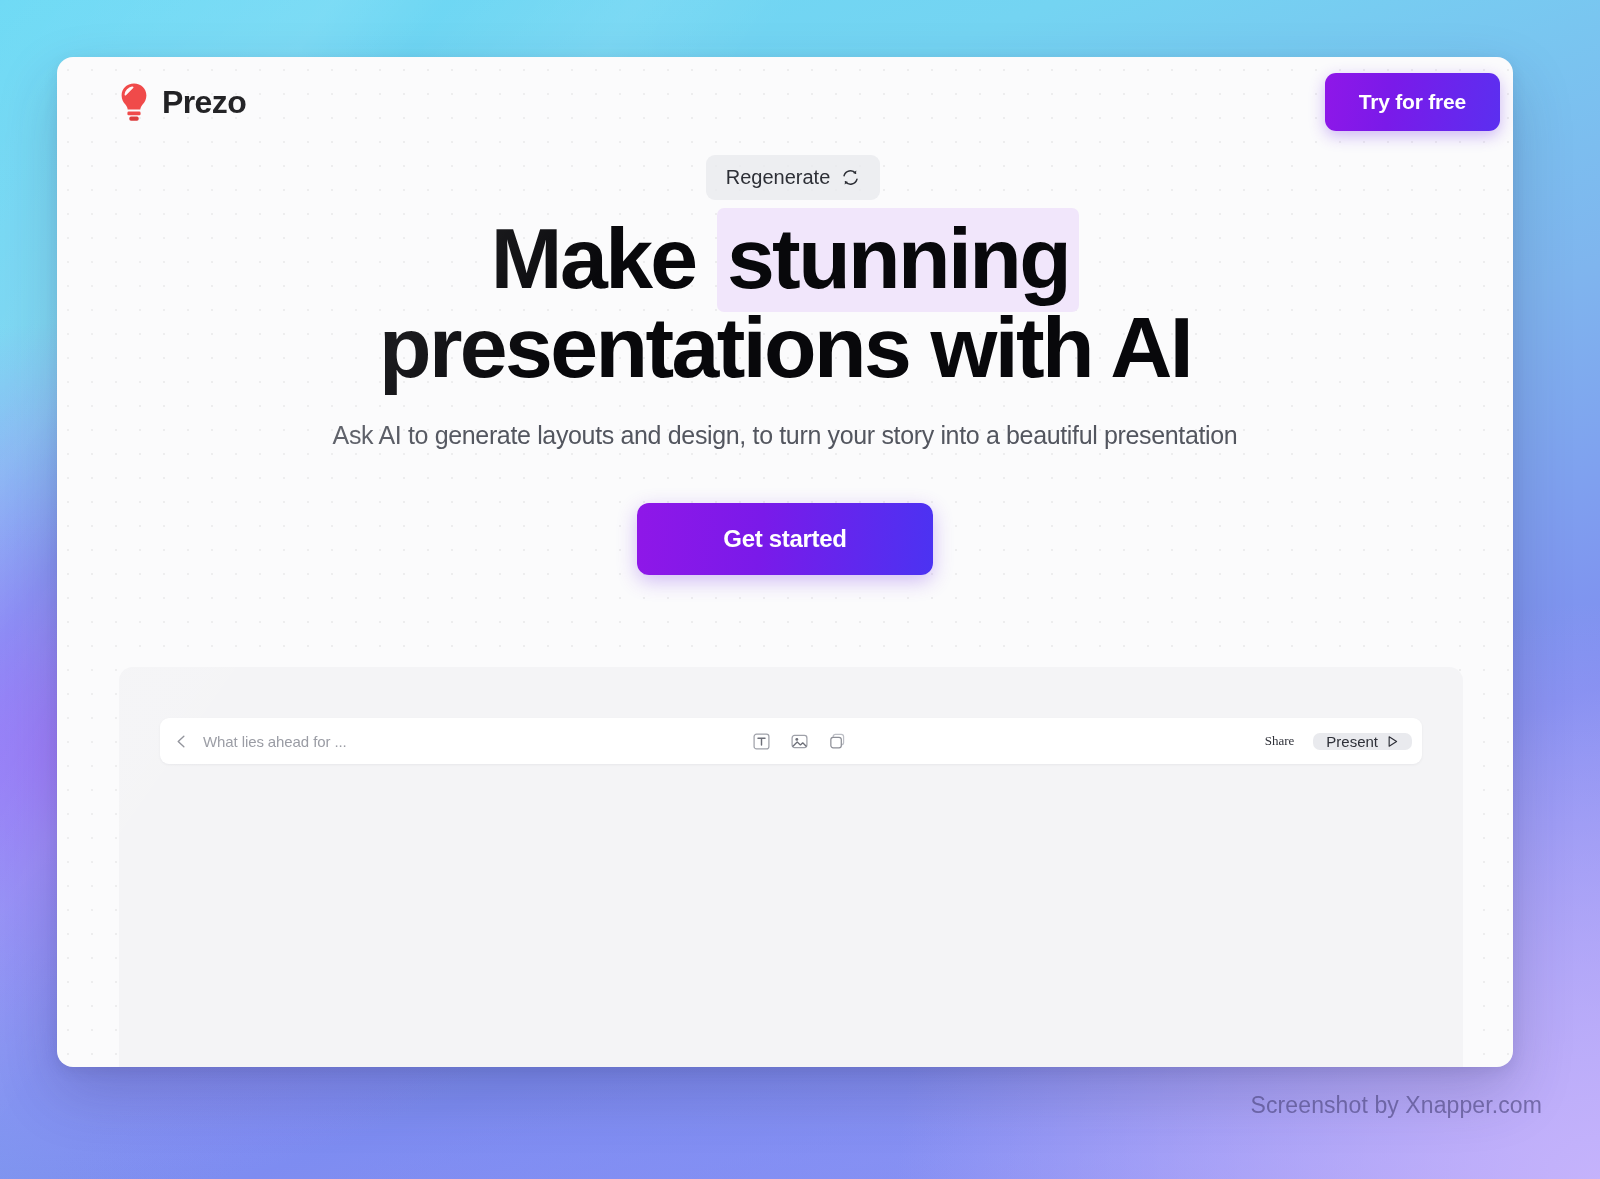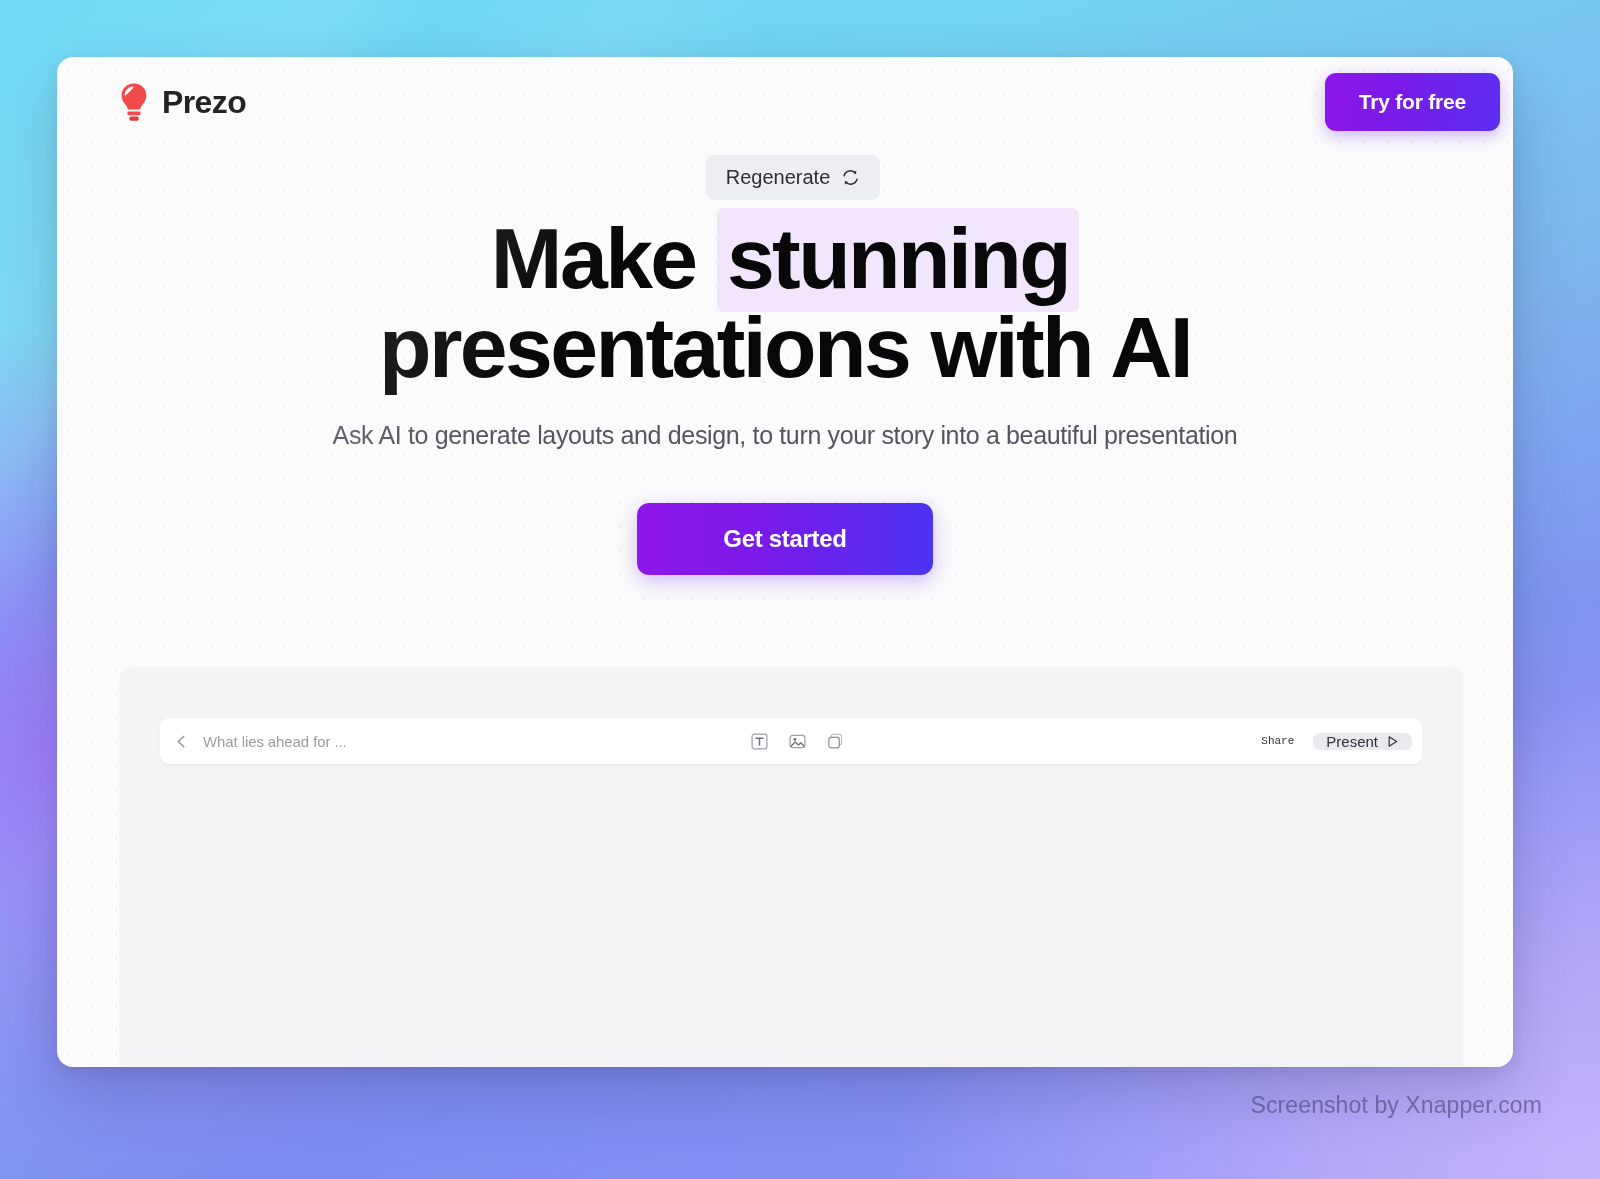--- a/index.html
+++ b/index.html
@@ -213,22 +213,22 @@
   #toolbar-right {
     display: flex;
     align-items: center;
     gap: 6px;
     padding-right: 10px;
     flex: 0 0 auto;
   }
   #share-button {
     background: transparent;
     border: none;
-    font-family: Liberation Mono, monospace;
-    font-size: 11px;
+    font-family: Liberation Serif, serif;
+    font-size: 13px;
     color: #2e3038;
     padding: 7px 13px;
     border-radius: 7px;
     cursor: pointer;
   }
   #present-button {
     display: inline-flex;
     align-items: center;
     gap: 8px;
     background: #e9eaee;

